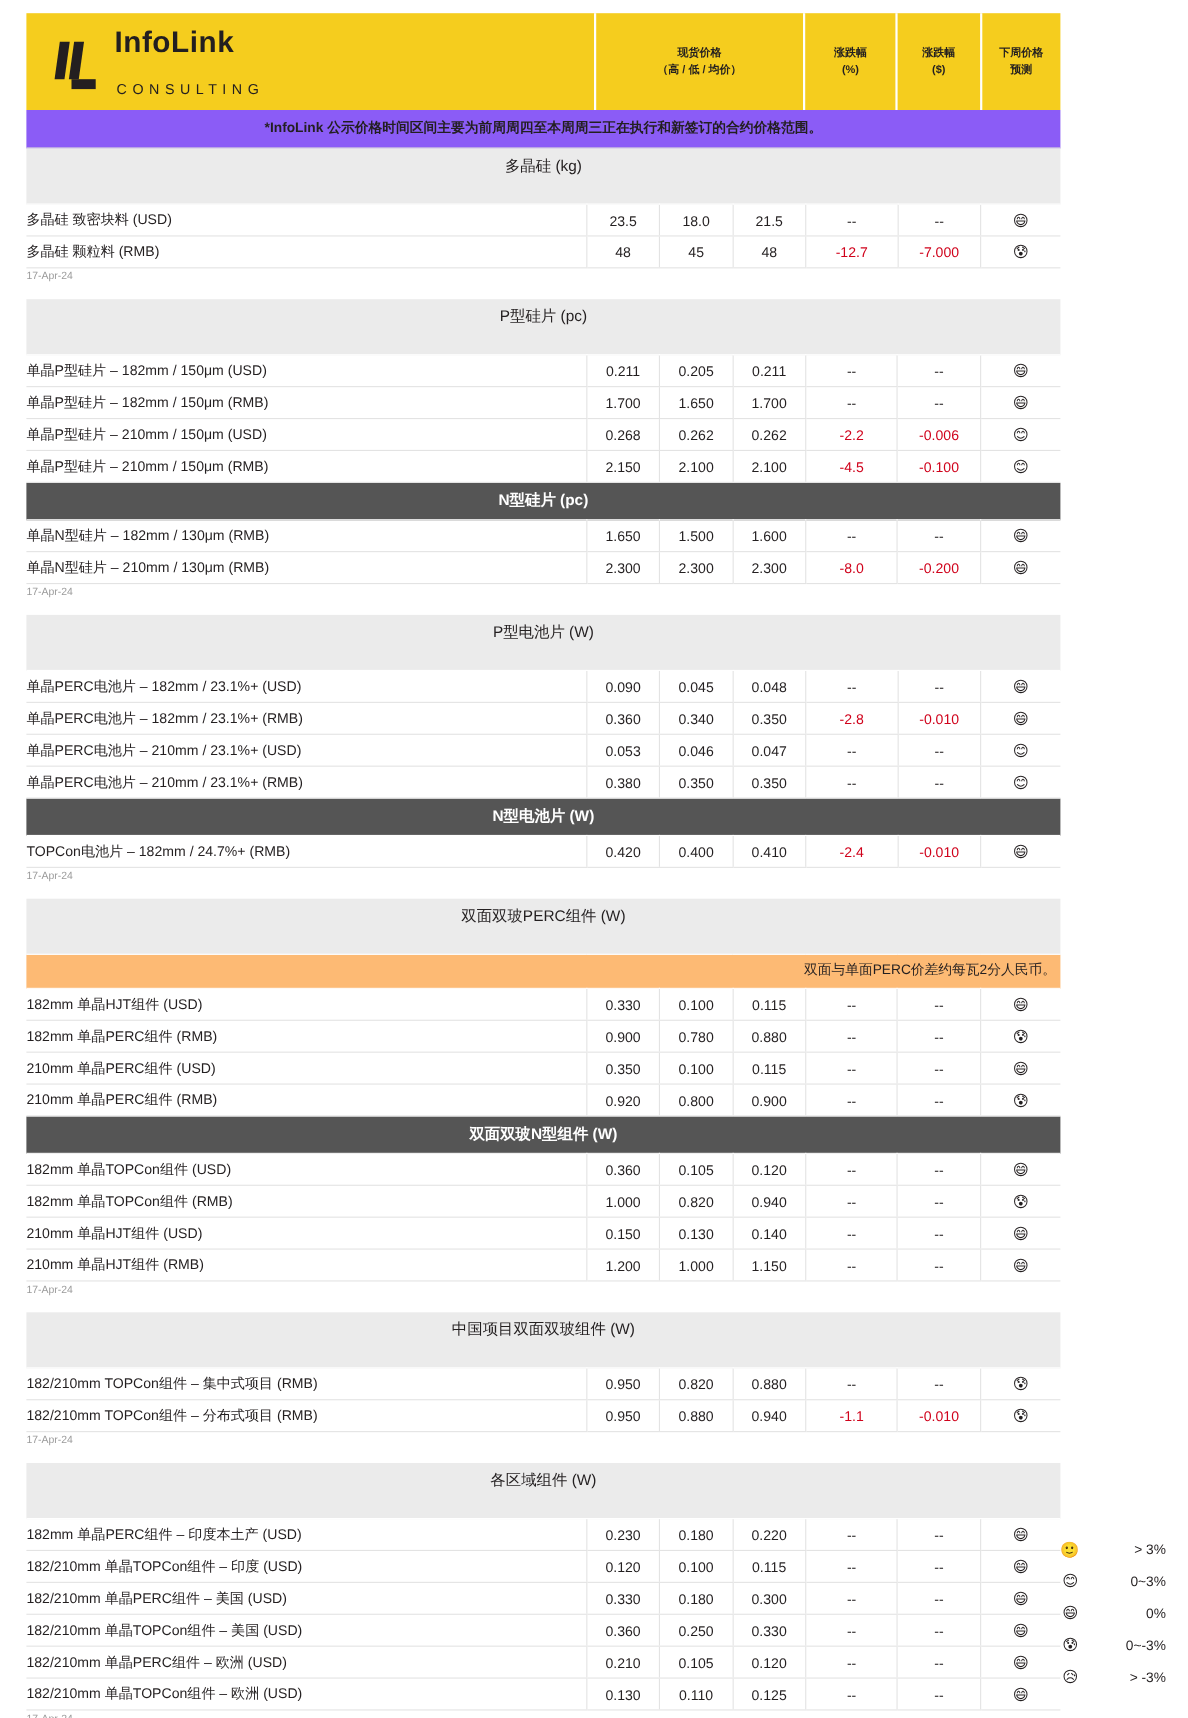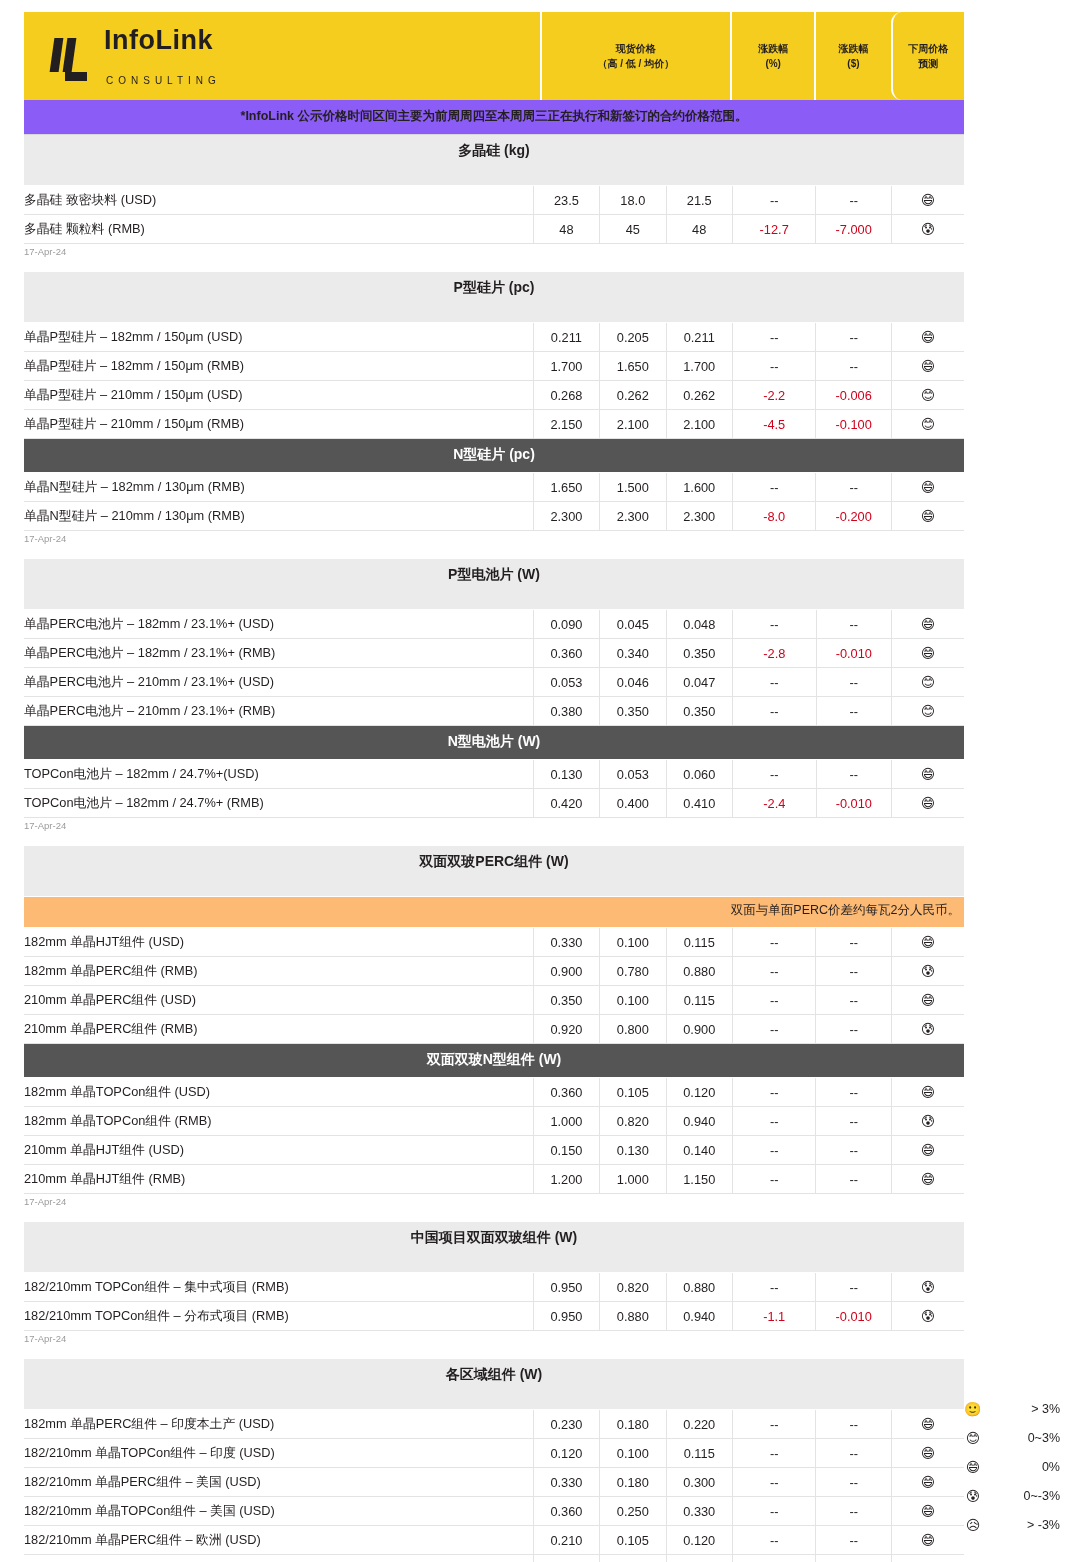--- a/index.html
+++ b/index.html
@@ -68,42 +68,42 @@
   .logo-text {
     line-height: 1;
   }
   .logo-title {
     font-size: 27px;
     font-weight: bold;
     letter-spacing: .5px;
     color: #231f20;
   }
   .logo-sub {
-    font-size: 10px;
+    font-size: 13px;
     letter-spacing: 5px;
     color: #231f20;
     margin-top: 22px;
     margin-left: 2px;
   }
   .hcol {
     border-left: 2px solid #ffffff;
     display: flex;
     flex-direction: column;
     align-items: center;
     justify-content: center;
     text-align: center;
     font-size: 10px;
     font-weight: bold;
     color: #231f20;
     line-height: 1.55;
   }
   .hcol.spot { width: 190px; }
   .hcol.pct  { width: 83px; }
   .hcol.usd  { width: 75px; }
-  .hcol.fcst { width: 72px; border-radius: 11px; }
+  .hcol.fcst { width: 72px; }
 
   
   .note {
     width: 940px;
     margin-left: 12px;
     background: #8b5cf6;
     border-bottom: 1px solid #d8d8d8;
     text-align: center;
     font-size: 12.5px;
     font-weight: bold;
@@ -120,21 +120,21 @@
   }
   col.c-name { width: 506px; }
   col.c-v    { width: 66px; }
   col.c-pct  { width: 83px; }
   col.c-usd  { width: 75px; }
   col.c-f    { width: 72px; }
 
   tr.section td {
     background: #ebebeb;
     text-align: center;
-    font-weight: bold;
+    font-weight: normal;
     font-size: 14px;
     padding: 7px 0 25px;
     border-bottom: 1px solid #ffffff;
   }
   tr.section-dark td {
     background: #555555;
     color: #ffffff;
     text-align: center;
     font-weight: bold;
     font-size: 14px;
@@ -400,29 +400,20 @@
               <td class="val">0.350</td>
               <td class="val">0.350</td>
               <td class="pct flat">--</td>
               <td class="usd flat">--</td>
               <td class="fcst"><span class="emoji">😊</span></td>
             </tr>
             <tr class="section-dark">
               <td colspan="7">N型电池片 (W)</td>
             </tr>
             <tr class="row">
-              <td class="name">TOPCon电池片 – 182mm / 24.7%+(USD)</td>
-              <td class="val">0.130</td>
-              <td class="val">0.053</td>
-              <td class="val">0.060</td>
-              <td class="pct flat">--</td>
-              <td class="usd flat">--</td>
-              <td class="fcst"><span class="emoji">😄</span></td>
-            </tr>
-            <tr class="row">
               <td class="name">TOPCon电池片 – 182mm / 24.7%+ (RMB)</td>
               <td class="val">0.420</td>
               <td class="val">0.400</td>
               <td class="val">0.410</td>
               <td class="pct">-2.4</td>
               <td class="usd">-0.010</td>
               <td class="fcst"><span class="emoji">😄</span></td>
             </tr>
           </tbody>
         </table>

